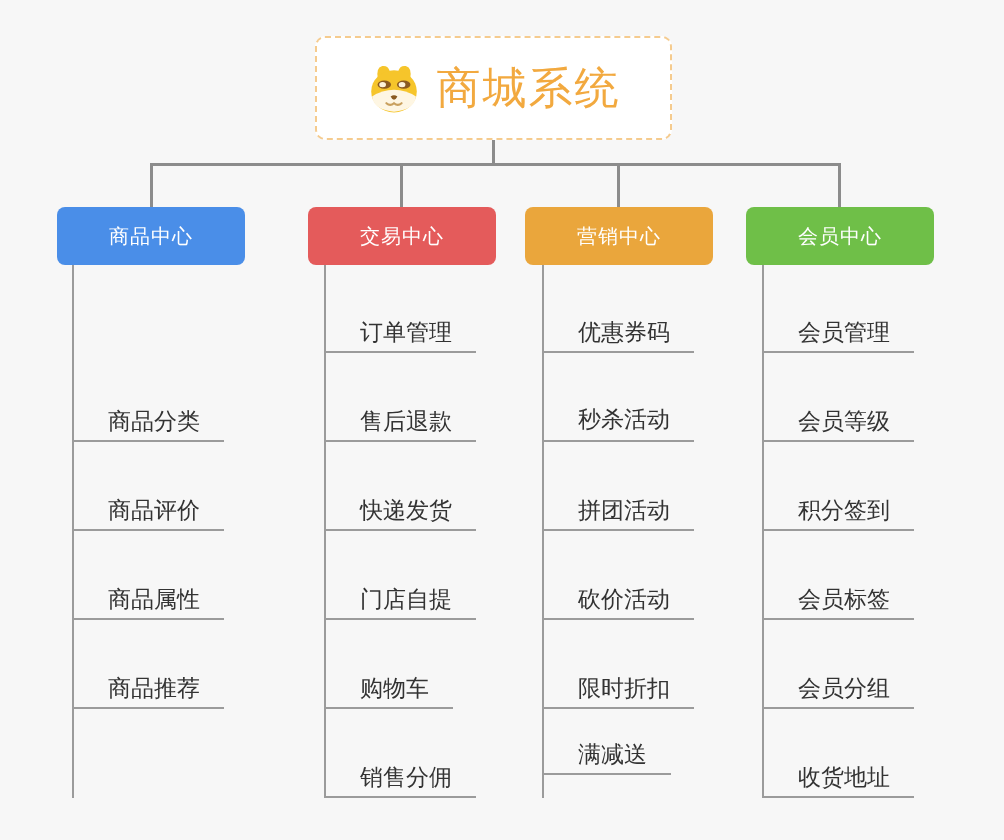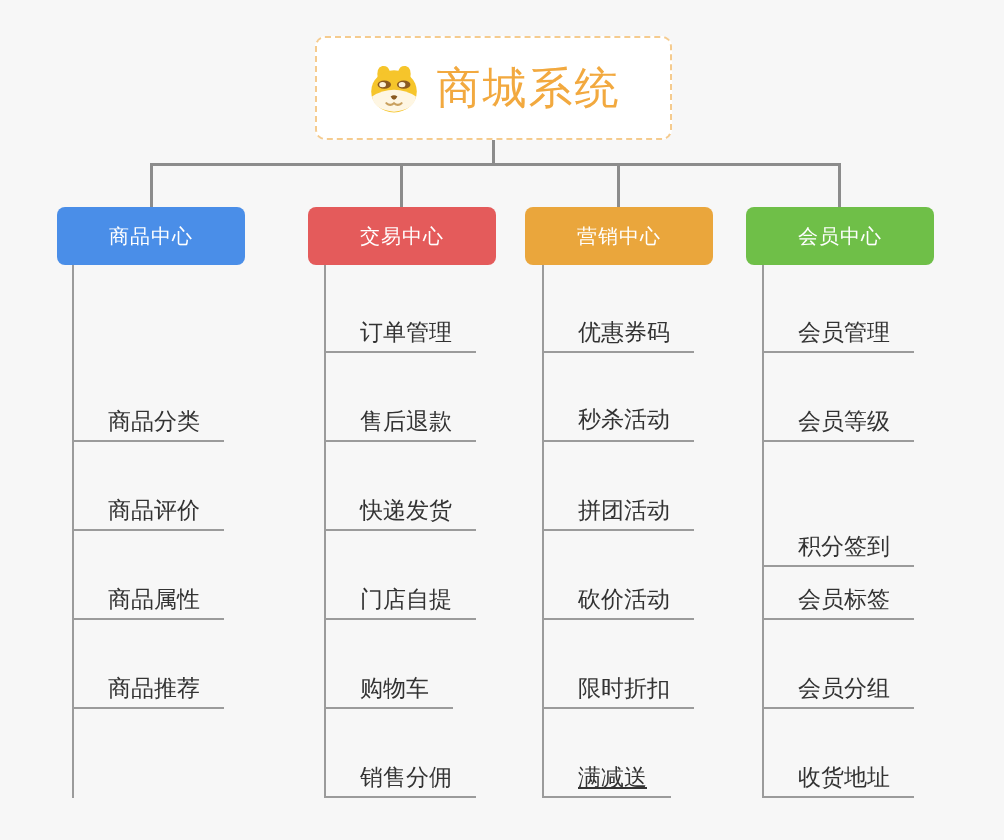--- a/index.html
+++ b/index.html
@@ -109,28 +109,28 @@
       </div>
   </div>
   <div class="branch b3">
     <div class="branch-header" style="background: rgb(234, 166, 60);">营销中心</div>
     <div class="branch-items">
         <div class="node-item" style="top: 50px;">优惠券码</div>
         <div class="node-item" style="top: 139px; font-family: Liberation Mono, monospace;">秒杀活动</div>
         <div class="node-item" style="top: 228px;">拼团活动</div>
         <div class="node-item" style="top: 406px;">限时折扣</div>
         <div class="node-item" style="top: 317px;">砍价活动</div>
-        <div class="node-item" style="top: 495px; text-decoration: underline;">满减送</div>
+        <div class="node-item" style="top: 472px;">满减送</div>
       </div>
   </div>
   <div class="branch b4">
     <div class="branch-header" style="background: rgb(111, 191, 72);">会员中心</div>
     <div class="branch-items">
         <div class="node-item" style="top: 50px;">会员管理</div>
         <div class="node-item" style="top: 139px;">会员等级</div>
-        <div class="node-item" style="top: 228px; margin-top: 36px;">积分签到</div>
+        <div class="node-item" style="top: 228px;">积分签到</div>
         <div class="node-item" style="top: 317px;">会员标签</div>
         <div class="node-item" style="top: 406px;">会员分组</div>
         <div class="node-item" style="top: 495px;">收货地址</div>
       </div>
   </div>
 
 </div>
 
 </body></html>

